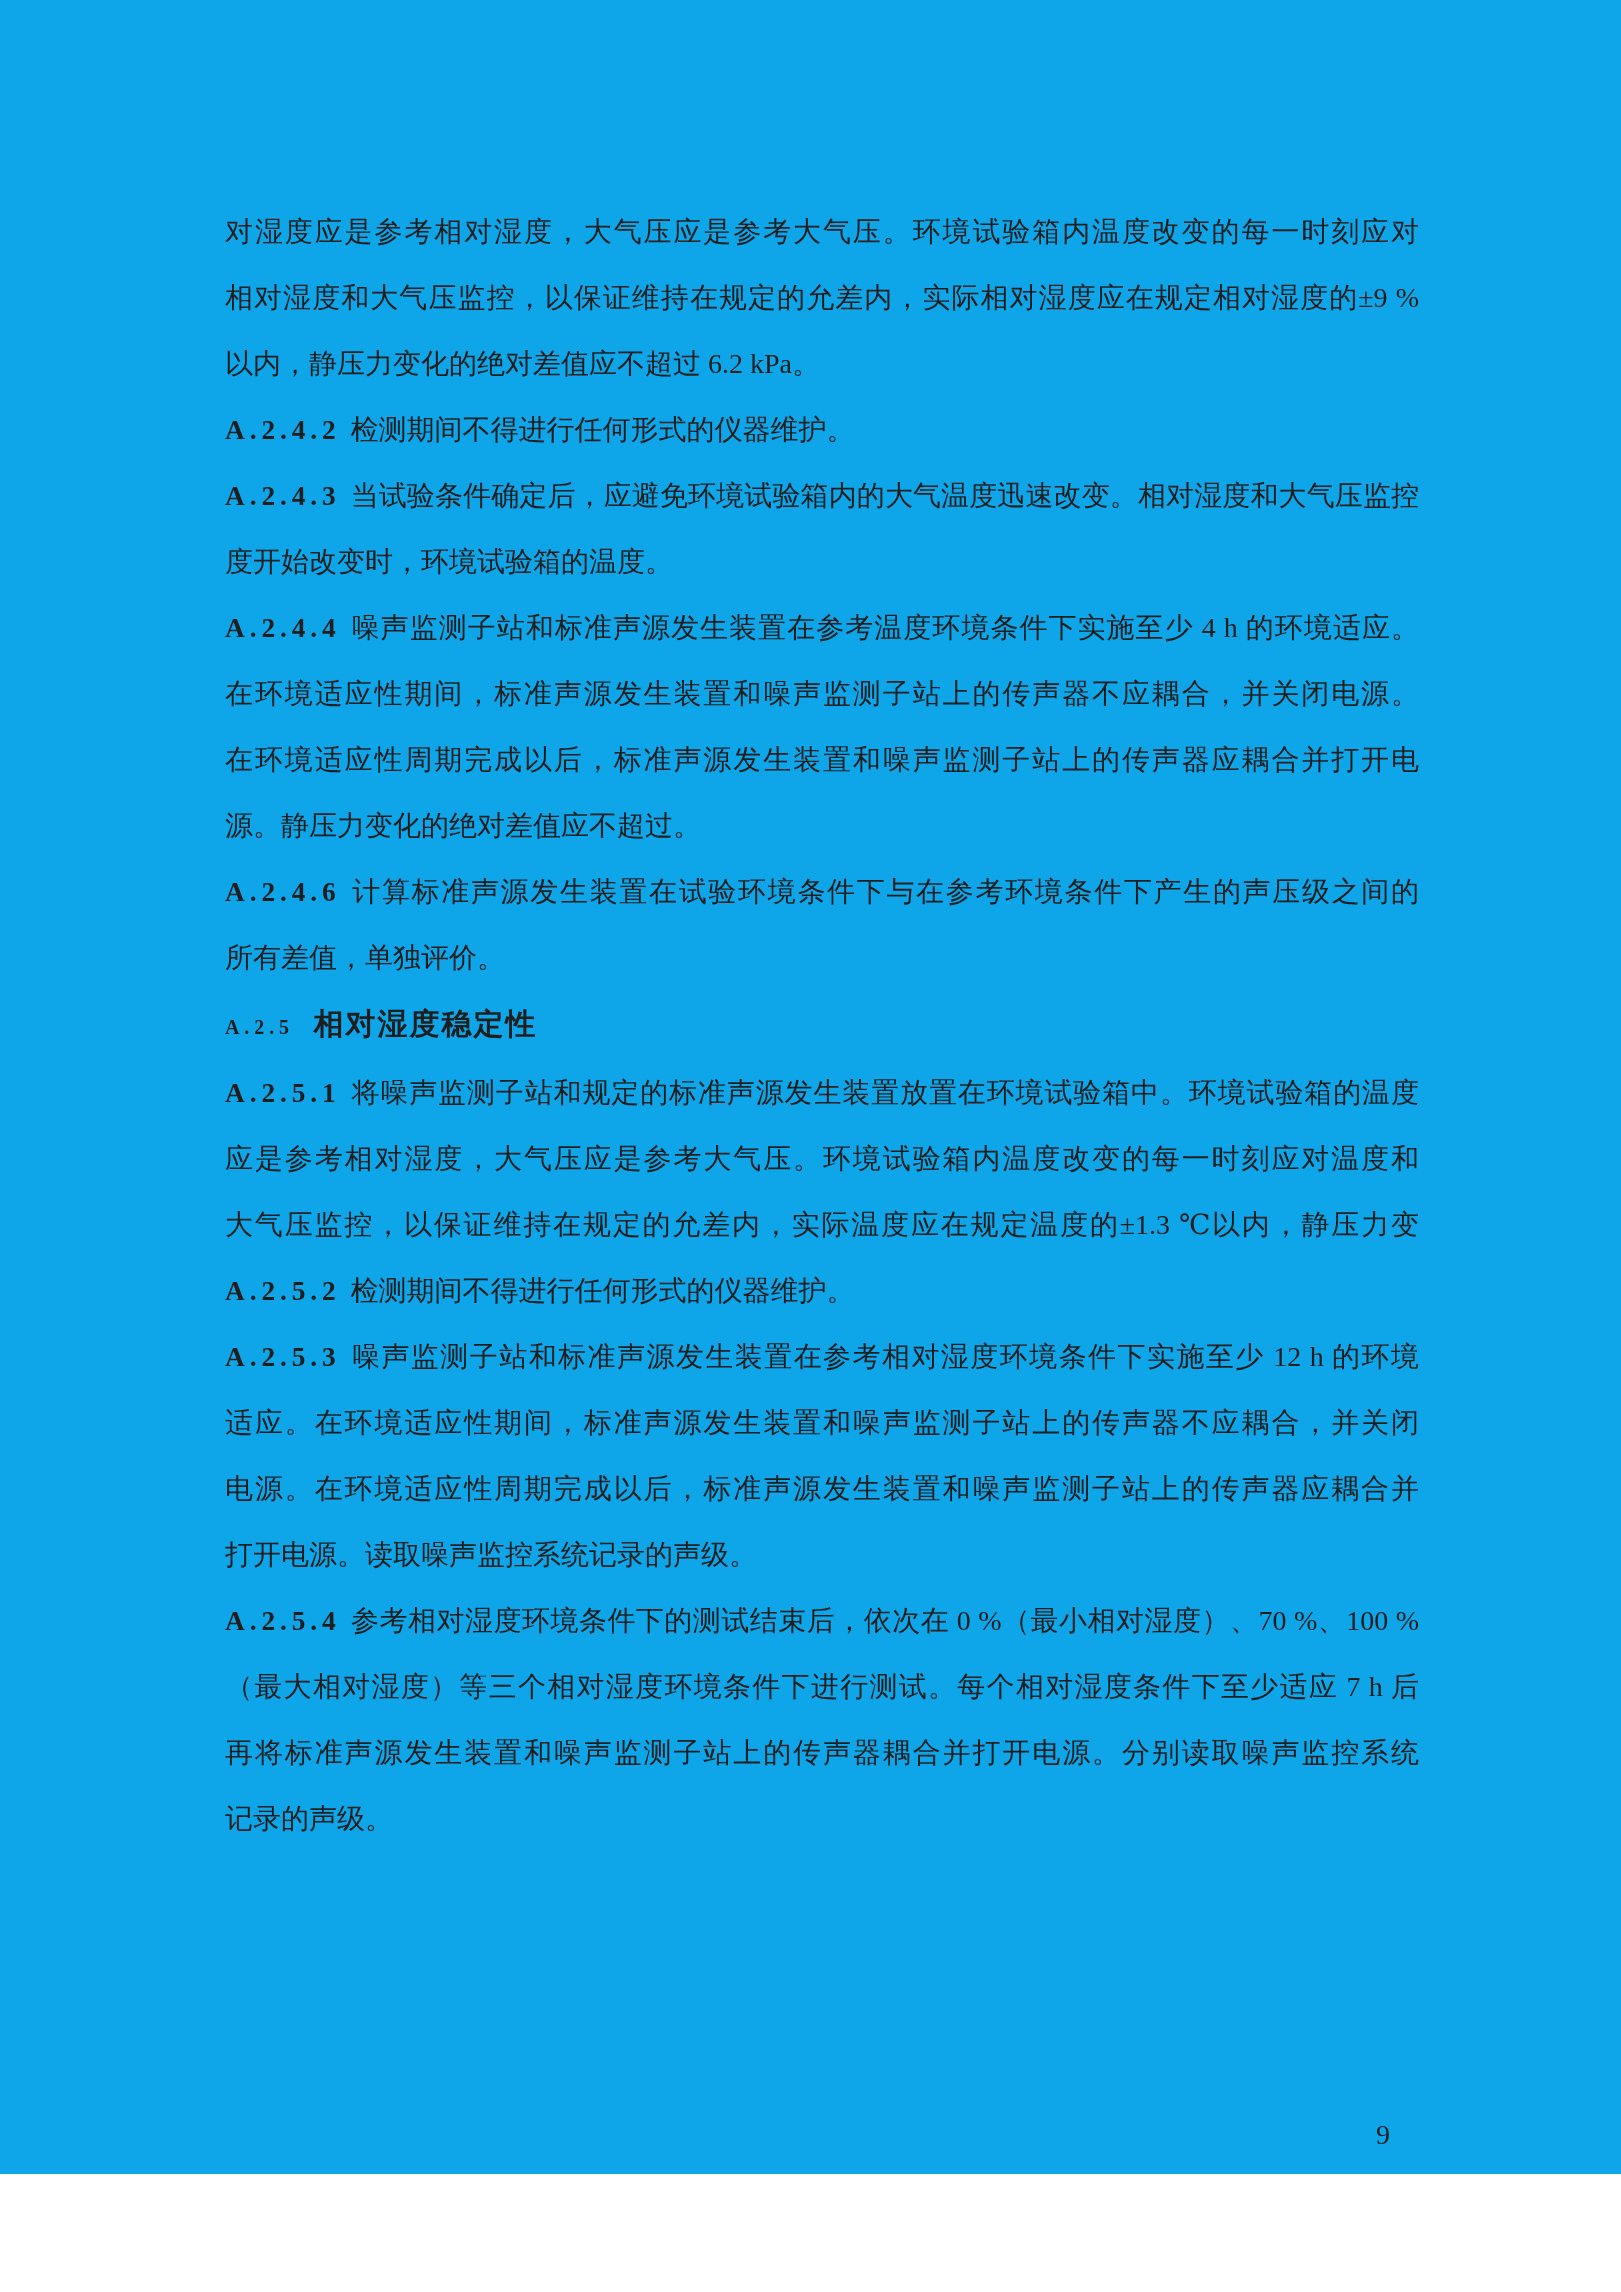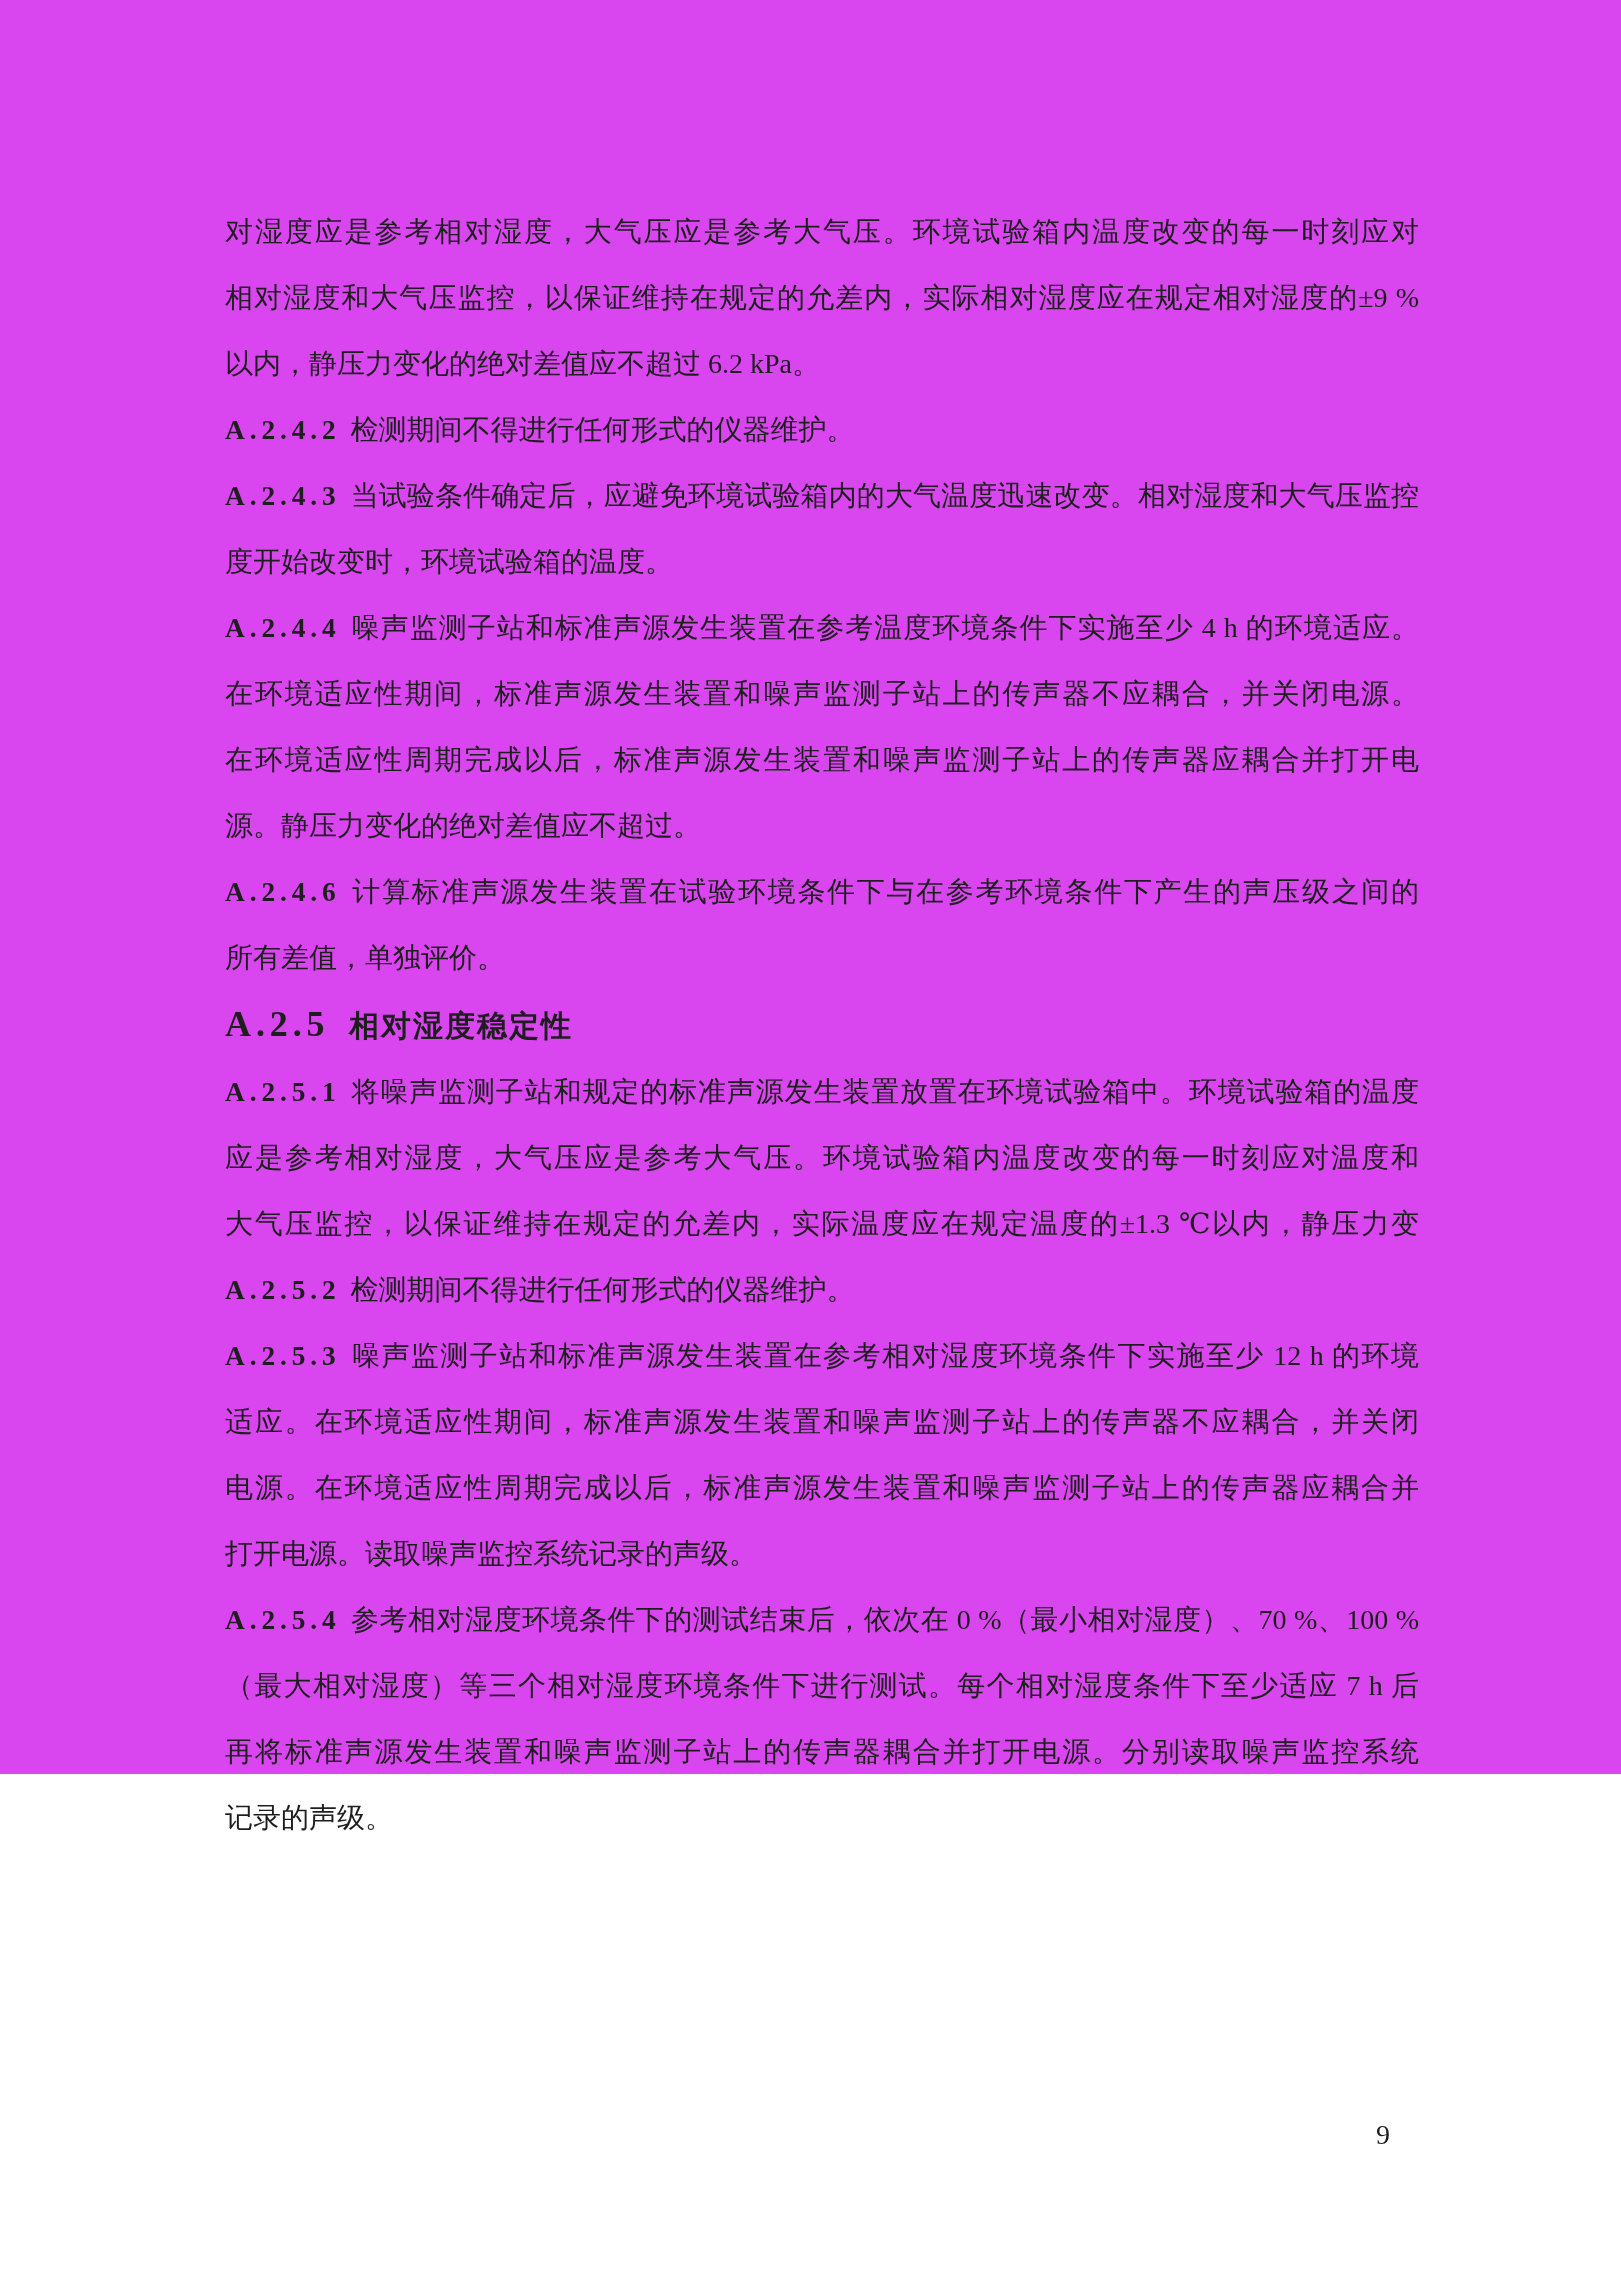--- a/index.html
+++ b/index.html
@@ -12,22 +12,22 @@
     height: 2293px;
     position: relative;
     overflow: hidden;
     font-family: "Liberation Serif", "DejaVu Serif", serif;
     color: #1e1e1e;
   }
   .page {
     position: absolute;
     left: 0; top: 0;
     width: 1621px;
-    height: 1774px;
-    background: #d946ef;
+    height: 2174px;
+    background: #0ea5e9;
   }
   .text-block {
     position: absolute;
     left: 225px;
     top: 199px;
     width: 1194px;
   }
   .para {
     margin: 0;
     padding: 0;
@@ -48,21 +48,21 @@
     margin-right: 9.8px;
   }
   .para.heading .line {
     font-family: "Liberation Sans", "DejaVu Sans", sans-serif;
     font-weight: 700;
     font-size: 30px;
     letter-spacing: 2px;
   }
   .para.heading .label {
     font-weight: 700;
-    font-size: 36px;
+    font-size: 20px;
     margin-right: 19.6px;
   }
   .page-number {
     position: absolute;
     left: 1376px;
     top: 2117px;
     font-size: 28px;
     line-height: 35px;
     color: #1e1e1e;
   }

